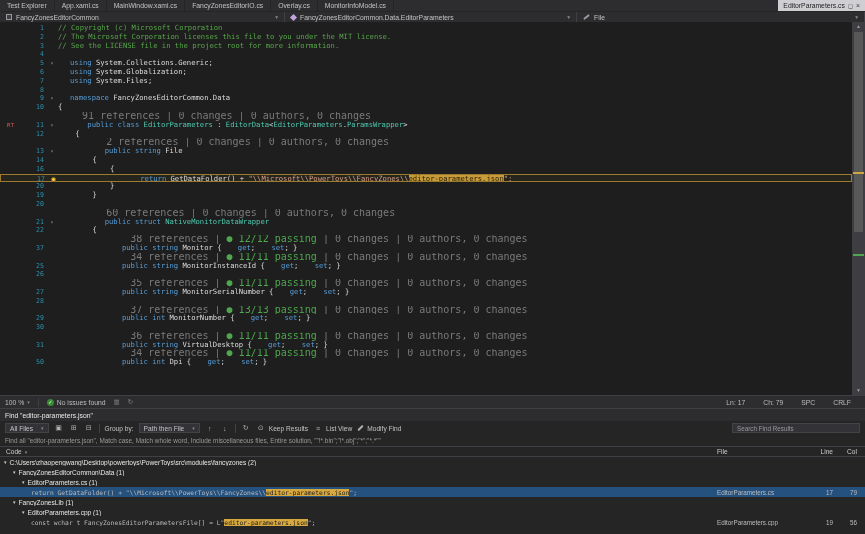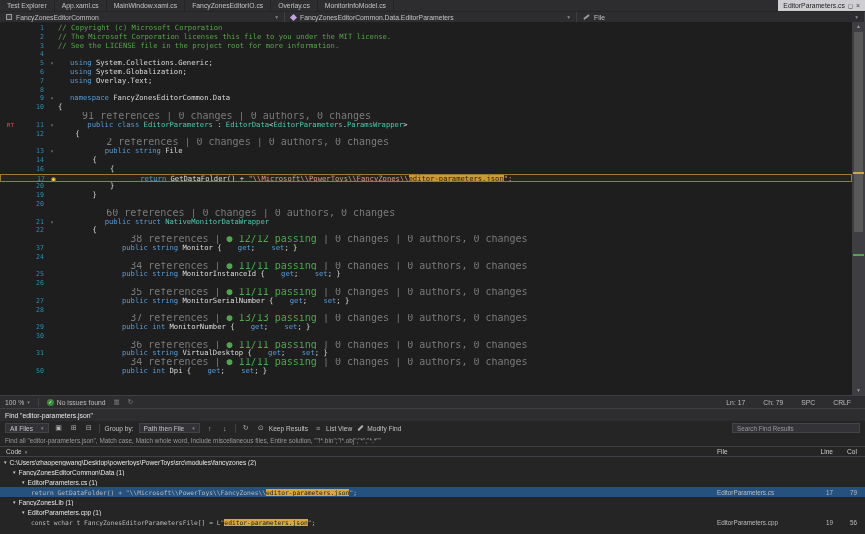--- a/index.html
+++ b/index.html
@@ -154,41 +154,40 @@
   </div>
 
   <div class="editor">
     <div class="lines">
         <div class="crow"><span class="mg"></span><span class="ln">1</span><span class="fd"></span><span class="tx"><span class="com">// Copyright (c) Microsoft Corporation</span></span></div>
         <div class="crow"><span class="mg"></span><span class="ln">2</span><span class="fd"></span><span class="tx"><span class="com">// The Microsoft Corporation licenses this file to you under the MIT license.</span></span></div>
         <div class="crow"><span class="mg"></span><span class="ln">3</span><span class="fd"></span><span class="tx"><span class="com">// See the LICENSE file in the project root for more information.</span></span></div>
         <div class="crow"><span class="mg"></span><span class="ln">4</span><span class="fd"></span><span class="tx"></span></div>
         <div class="crow"><span class="mg"></span><span class="ln">5</span><span class="fd">▾</span><span class="tx"><span class="kw">using</span><span class="pl"> System.Collections.Generic;</span></span></div>
         <div class="crow"><span class="mg"></span><span class="ln">6</span><span class="fd"></span><span class="tx"><span class="kw">using</span><span class="pl"> System.Globalization;</span></span></div>
-        <div class="crow"><span class="mg"></span><span class="ln">7</span><span class="fd"></span><span class="tx"><span class="kw">using</span><span class="pl"> Overlay.Text;</span></span></div>
+        <div class="crow"><span class="mg"></span><span class="ln">7</span><span class="fd"></span><span class="tx"><span class="kw">using</span><span class="pl"> System.Files;</span></span></div>
         <div class="crow"><span class="mg"></span><span class="ln">8</span><span class="fd"></span><span class="tx"></span></div>
         <div class="crow"><span class="mg"></span><span class="ln">9</span><span class="fd">▾</span><span class="tx"><span class="kw">namespace</span><span class="pl"> FancyZonesEditorCommon.Data</span></span></div>
         <div class="crow"><span class="mg"></span><span class="ln">10</span><span class="fd"></span><span class="tx"><span class="pl">{</span></span></div>
         <div class="crow clrow"><span class="mg"></span><span class="ln"></span><span class="fd"></span><span class="tx"><span class="cl">    91 references | 0 changes | 0 authors, 0 changes</span></span></div>
         <div class="crow"><span class="mg">RT</span><span class="ln">11</span><span class="fd">▾</span><span class="tx"><span class="pl">    </span><span class="kw">public class </span><span class="ty">EditorParameters</span><span class="pl"> : </span><span class="ty">EditorData</span><span class="pl">&lt;</span><span class="ty">EditorParameters</span><span class="pl">.</span><span class="ty">ParamsWrapper</span><span class="pl">&gt;</span></span></div>
         <div class="crow"><span class="mg"></span><span class="ln">12</span><span class="fd"></span><span class="tx"><span class="pl">    {</span></span></div>
         <div class="crow clrow"><span class="mg"></span><span class="ln"></span><span class="fd"></span><span class="tx"><span class="cl">        2 references | 0 changes | 0 authors, 0 changes</span></span></div>
         <div class="crow"><span class="mg"></span><span class="ln">13</span><span class="fd">▾</span><span class="tx"><span class="pl">        </span><span class="kw">public string </span><span class="pl">File</span></span></div>
         <div class="crow"><span class="mg"></span><span class="ln">14</span><span class="fd"></span><span class="tx"><span class="pl">        {</span></span></div>
         <div class="crow"><span class="mg"></span><span class="ln">16</span><span class="fd"></span><span class="tx"><span class="pl">            {</span></span></div>
         <div class="crow cur"><span class="mg"></span><span class="ln">17</span><span class="fd"><span class="bulb"></span></span><span class="tx"><span class="pl">                </span><span class="kw">return</span><span class="pl"> GetDataFolder() + </span><span class="st">"\\Microsoft\\PowerToys\\FancyZones\\</span><span class="stm">editor-parameters.json</span><span class="st">";</span></span></div>
         <div class="crow"><span class="mg"></span><span class="ln">20</span><span class="fd"></span><span class="tx"><span class="pl">            }</span></span></div>
         <div class="crow"><span class="mg"></span><span class="ln">19</span><span class="fd"></span><span class="tx"><span class="pl">        }</span></span></div>
         <div class="crow"><span class="mg"></span><span class="ln">20</span><span class="fd"></span><span class="tx"></span></div>
         <div class="crow clrow"><span class="mg"></span><span class="ln"></span><span class="fd"></span><span class="tx"><span class="cl">        60 references | 0 changes | 0 authors, 0 changes</span></span></div>
         <div class="crow"><span class="mg"></span><span class="ln">21</span><span class="fd">▾</span><span class="tx"><span class="pl">        </span><span class="kw">public struct </span><span class="ty">NativeMonitorDataWrapper</span></span></div>
         <div class="crow"><span class="mg"></span><span class="ln">22</span><span class="fd"></span><span class="tx"><span class="pl">        {</span></span></div>
         <div class="crow clrow"><span class="mg"></span><span class="ln"></span><span class="fd"></span><span class="tx"><span class="cl">            38 references | </span><span class="clg">● 12/12 passing</span><span class="cl"> | 0 changes | 0 authors, 0 changes</span></span></div>
         <div class="crow"><span class="mg"></span><span class="ln">37</span><span class="fd"></span><span class="tx"><span class="pl">            </span><span class="kw">public string </span><span class="pl">Monitor { </span><span class="kw">get</span><span class="pl">; </span><span class="kw">set</span><span class="pl">; }</span></span></div>
-        <div class="crow"><span class="mg"></span><span class="ln">24</span><span class="fd"></span><span class="tx"></span></div>
         <div class="crow clrow"><span class="mg"></span><span class="ln"></span><span class="fd"></span><span class="tx"><span class="cl">            34 references | </span><span class="clg">● 11/11 passing</span><span class="cl"> | 0 changes | 0 authors, 0 changes</span></span></div>
         <div class="crow"><span class="mg"></span><span class="ln">25</span><span class="fd"></span><span class="tx"><span class="pl">            </span><span class="kw">public string </span><span class="pl">MonitorInstanceId { </span><span class="kw">get</span><span class="pl">; </span><span class="kw">set</span><span class="pl">; }</span></span></div>
         <div class="crow"><span class="mg"></span><span class="ln">26</span><span class="fd"></span><span class="tx"></span></div>
         <div class="crow clrow"><span class="mg"></span><span class="ln"></span><span class="fd"></span><span class="tx"><span class="cl">            35 references | </span><span class="clg">● 11/11 passing</span><span class="cl"> | 0 changes | 0 authors, 0 changes</span></span></div>
         <div class="crow"><span class="mg"></span><span class="ln">27</span><span class="fd"></span><span class="tx"><span class="pl">            </span><span class="kw">public string </span><span class="pl">MonitorSerialNumber { </span><span class="kw">get</span><span class="pl">; </span><span class="kw">set</span><span class="pl">; }</span></span></div>
         <div class="crow"><span class="mg"></span><span class="ln">28</span><span class="fd"></span><span class="tx"></span></div>
         <div class="crow clrow"><span class="mg"></span><span class="ln"></span><span class="fd"></span><span class="tx"><span class="cl">            37 references | </span><span class="clg">● 13/13 passing</span><span class="cl"> | 0 changes | 0 authors, 0 changes</span></span></div>
         <div class="crow"><span class="mg"></span><span class="ln">29</span><span class="fd"></span><span class="tx"><span class="pl">            </span><span class="kw">public int </span><span class="pl">MonitorNumber { </span><span class="kw">get</span><span class="pl">; </span><span class="kw">set</span><span class="pl">; }</span></span></div>
         <div class="crow"><span class="mg"></span><span class="ln">30</span><span class="fd"></span><span class="tx"></span></div>
         <div class="crow clrow"><span class="mg"></span><span class="ln"></span><span class="fd"></span><span class="tx"><span class="cl">            36 references | </span><span class="clg">● 11/11 passing</span><span class="cl"> | 0 changes | 0 authors, 0 changes</span></span></div>

